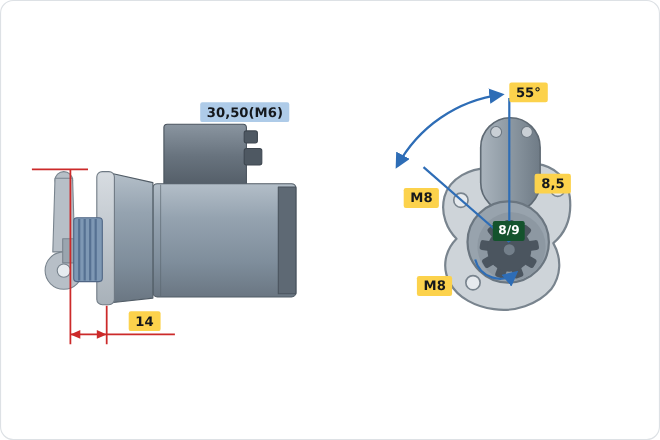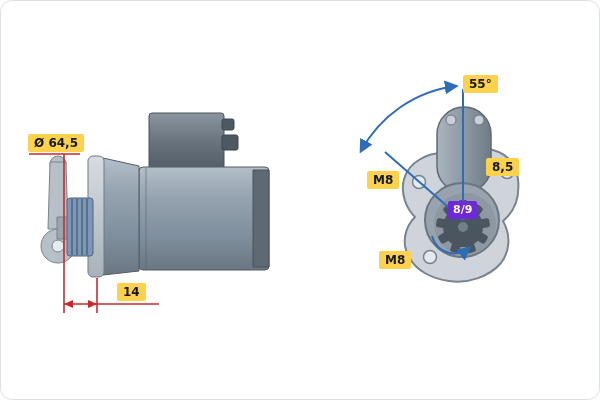--- a/index.html
+++ b/index.html
@@ -130,28 +130,28 @@
     </g>
 
     <g fill="none" stroke-width="2" stroke="#2e6db6">
       <path d="M462,88 V219"></path>
       <path d="M462,219 L384,151"></path>
       <path d="M360,150 A126 126 0 0 1 455,85" marker-start="url(#arrB)" marker-end="url(#arrB)"></path>
       <path d="M431,235 A23 23 0 0 0 468,247" marker-end="url(#arrB)"></path>
     </g>
   </svg>
 
-  <div class="lbl" style="left: 27px; top: 133px; background-color: rgb(252, 210, 76);">Ø 64,5</div>
 
+  <div class="lbl" style="left: 181px; top: 92px; background-color: rgb(174, 203, 232);">30,50(M6)</div>
 
   <div class="lbl" style="left: 116px; top: 282px; background-color: rgb(252, 210, 76);">14</div>
 
   <div class="lbl" style="left: 418px; top: 74px; background-color: rgb(252, 210, 76); margin-left: 44px;">55°</div>
 
   <div class="lbl" style="left: 485px; top: 157px; background-color: rgb(252, 210, 76);">8,5</div>
 
   <div class="lbl" style="left: 366px; top: 170px; background-color: rgb(252, 210, 76);">M8</div>
 
   <div class="lbl" style="left: 378px; top: 250px; background-color: rgb(252, 210, 76);">M8</div>
 
-  <div class="lbl dark" style="left: 447px; top: 200px; background-color: #6d28d9;">8/9</div>
+  <div class="lbl dark" style="left: 447px; top: 200px; background-color: #14532d;">8/9</div>
 
 </div>
 
 </body></html>

